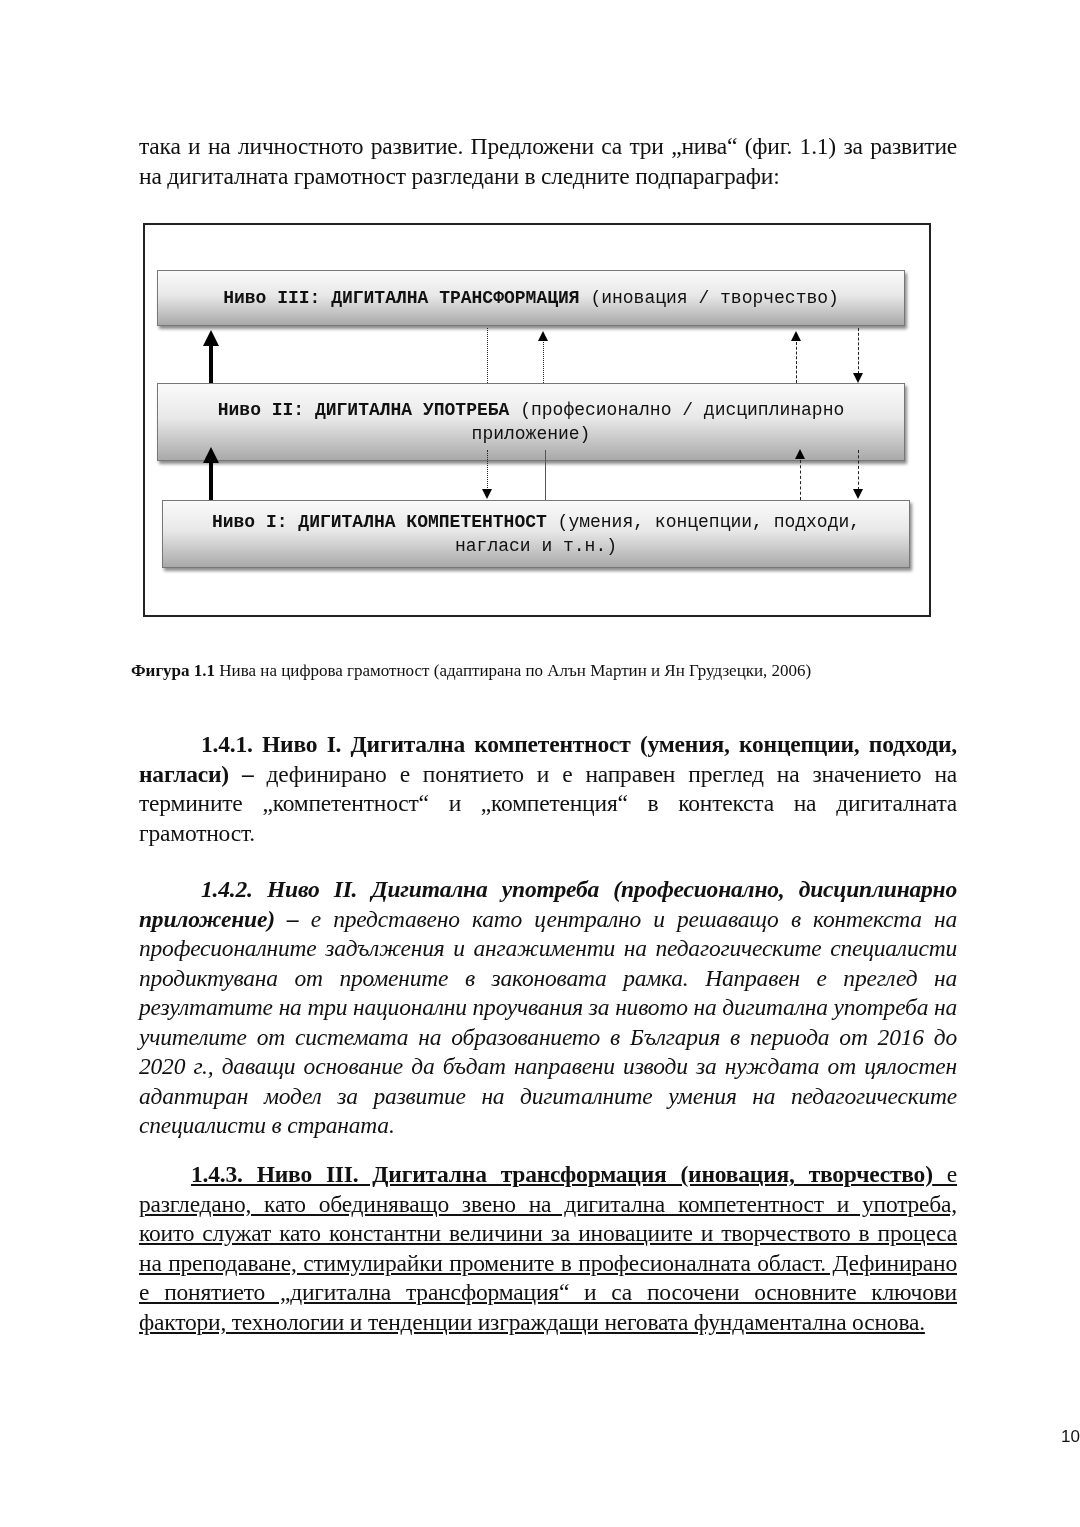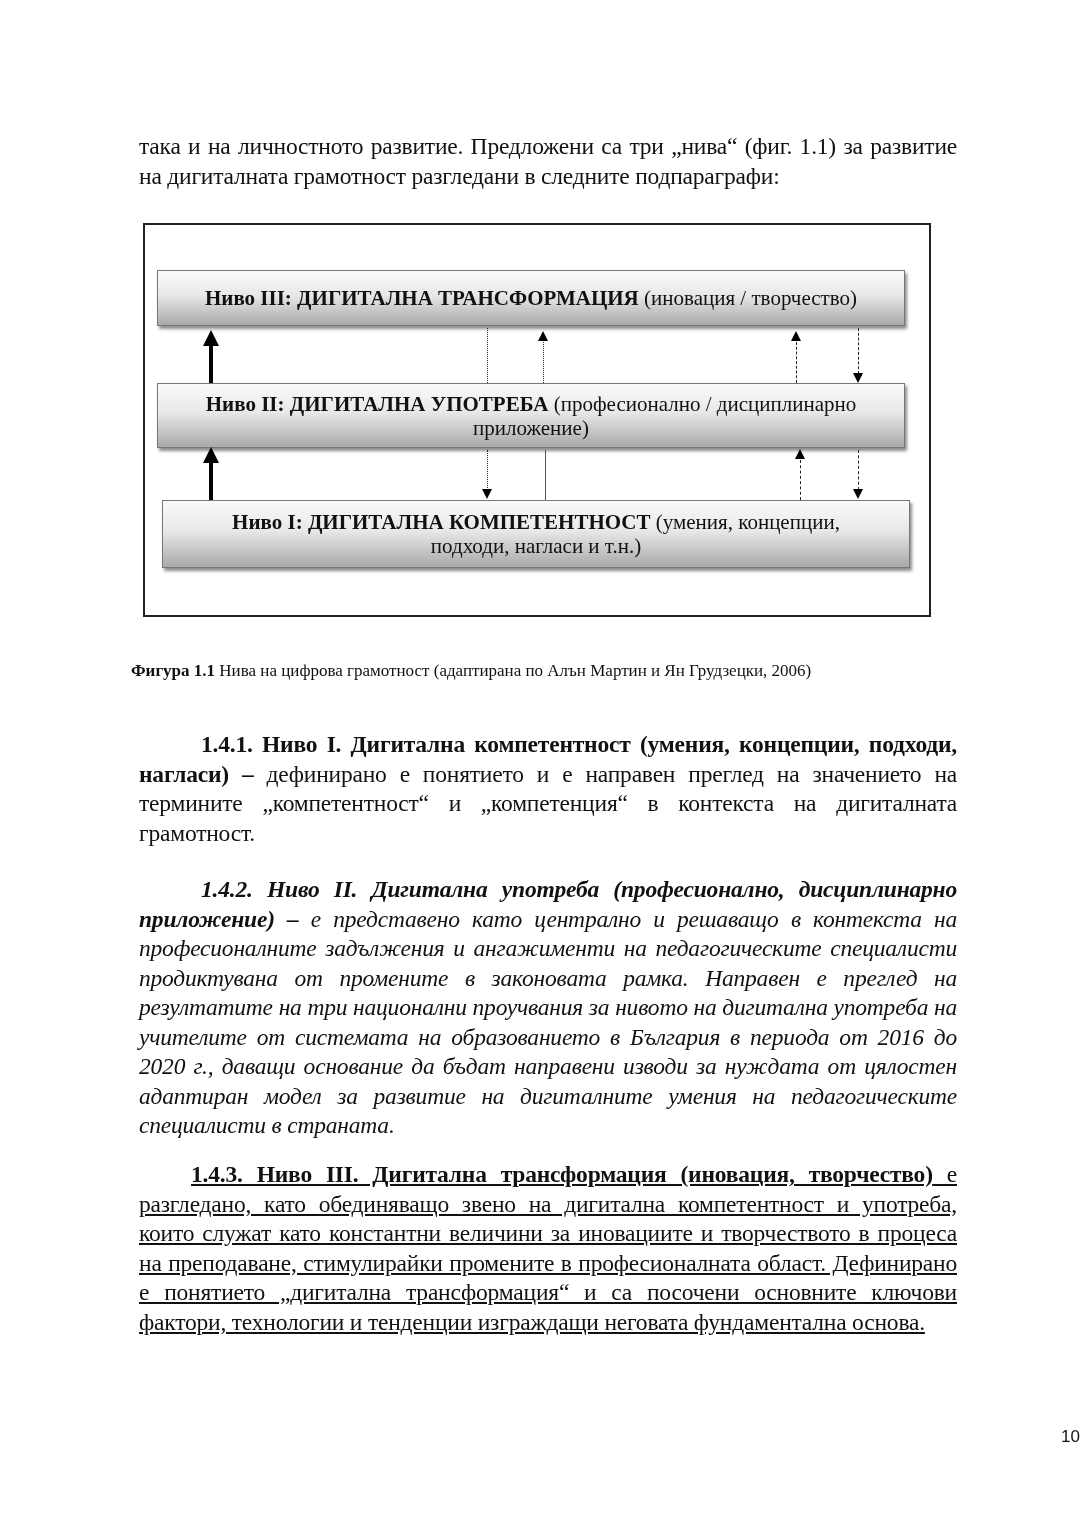--- a/index.html
+++ b/index.html
@@ -9,21 +9,21 @@
           text-align: justify; letter-spacing: -0.2px; margin-left: 8px; }
   .para b { font-weight: bold; }
   .indent { text-indent: 62px; }
   .indent2 { text-indent: 52px; }
 
   .figure-frame { position: absolute; left: 143px; top: 223px; width: 788px; height: 394px;
                   border: 2px solid #222; box-sizing: border-box; background: #fff; }
   .level-box { position: absolute; box-sizing: border-box; border: 1px solid #777;
                background: linear-gradient(to bottom, #fafafa 0%, #e8e8e8 45%, #a9a9a9 100%);
                box-shadow: 2px 3px 3px rgba(0,0,0,0.45);
-               font-family: Liberation Serif, serif; font-size: 21px; color: #111;
+               font-family: Liberation Mono, monospace; font-size: 18px; color: #111;
                text-align: center; display: flex; align-items: center; justify-content: center;
                line-height: 24px; padding: 0 30px; }
   .lvl-name { font-weight: bold; }
   .lvl-desc { font-weight: normal; }
 
   .arrow-v { position: absolute; width: 0; }
   .solid-thick { border-left: 4px solid #000; }
   .dotted { border-left: 1.5px dotted #222; }
   .dashed { border-left: 1.5px dashed #222; }
   .thin-solid { border-left: 1px solid #555; }
@@ -48,21 +48,21 @@
 
 <div class="figure-frame"></div>
 
 <div class="level-box" style="left:157px; top:270px; width:748px; height:56px;">
   <span>
     <span class="lvl-name">Ниво III: ДИГИТАЛНА ТРАНСФОРМАЦИЯ</span>
     <span class="lvl-desc">(иновация / творчество)</span>
   </span>
 </div>
 
-<div class="level-box" style="left:157px; top:383px; width:748px; height:65px;">
+<div class="level-box" style="left:157px; top:383px; width:748px; height:78px;">
   <span>
     <span class="lvl-name">Ниво II: ДИГИТАЛНА УПОТРЕБА</span>
     <span class="lvl-desc">(професионално / дисциплинарно приложение)</span>
   </span>
 </div>
 
 <div class="level-box" style="left:162px; top:500px; width:748px; height:68px;text-align:center;">
   <span>
     <span class="lvl-name">Ниво I: ДИГИТАЛНА КОМПЕТЕНТНОСТ</span>
     <span class="lvl-desc">(умения, концепции, подходи, нагласи и т.н.)</span>

